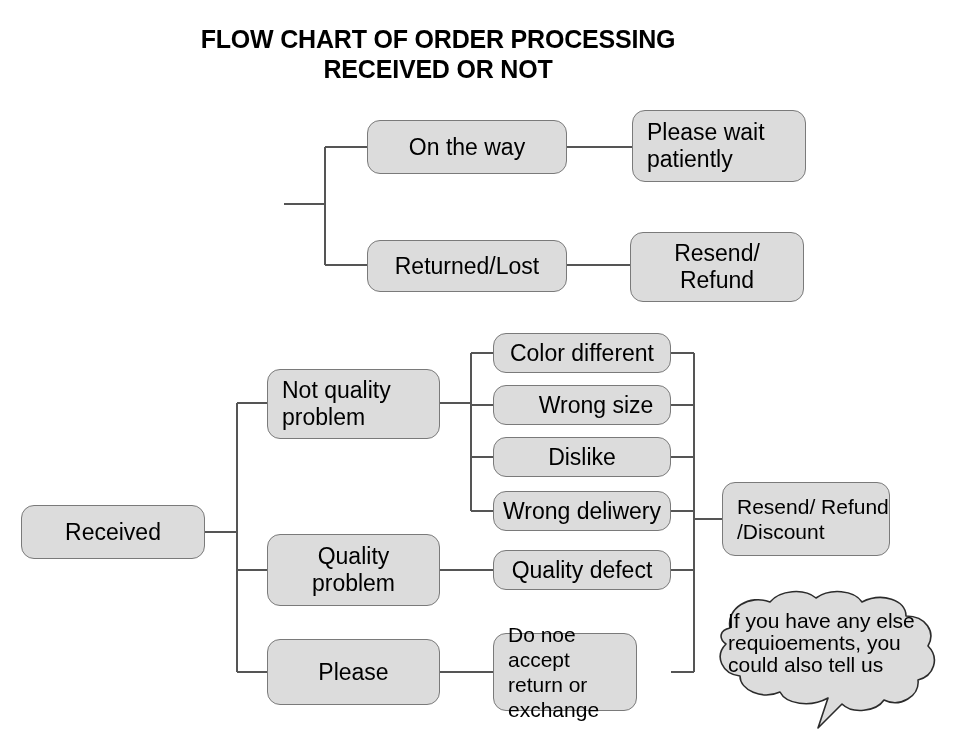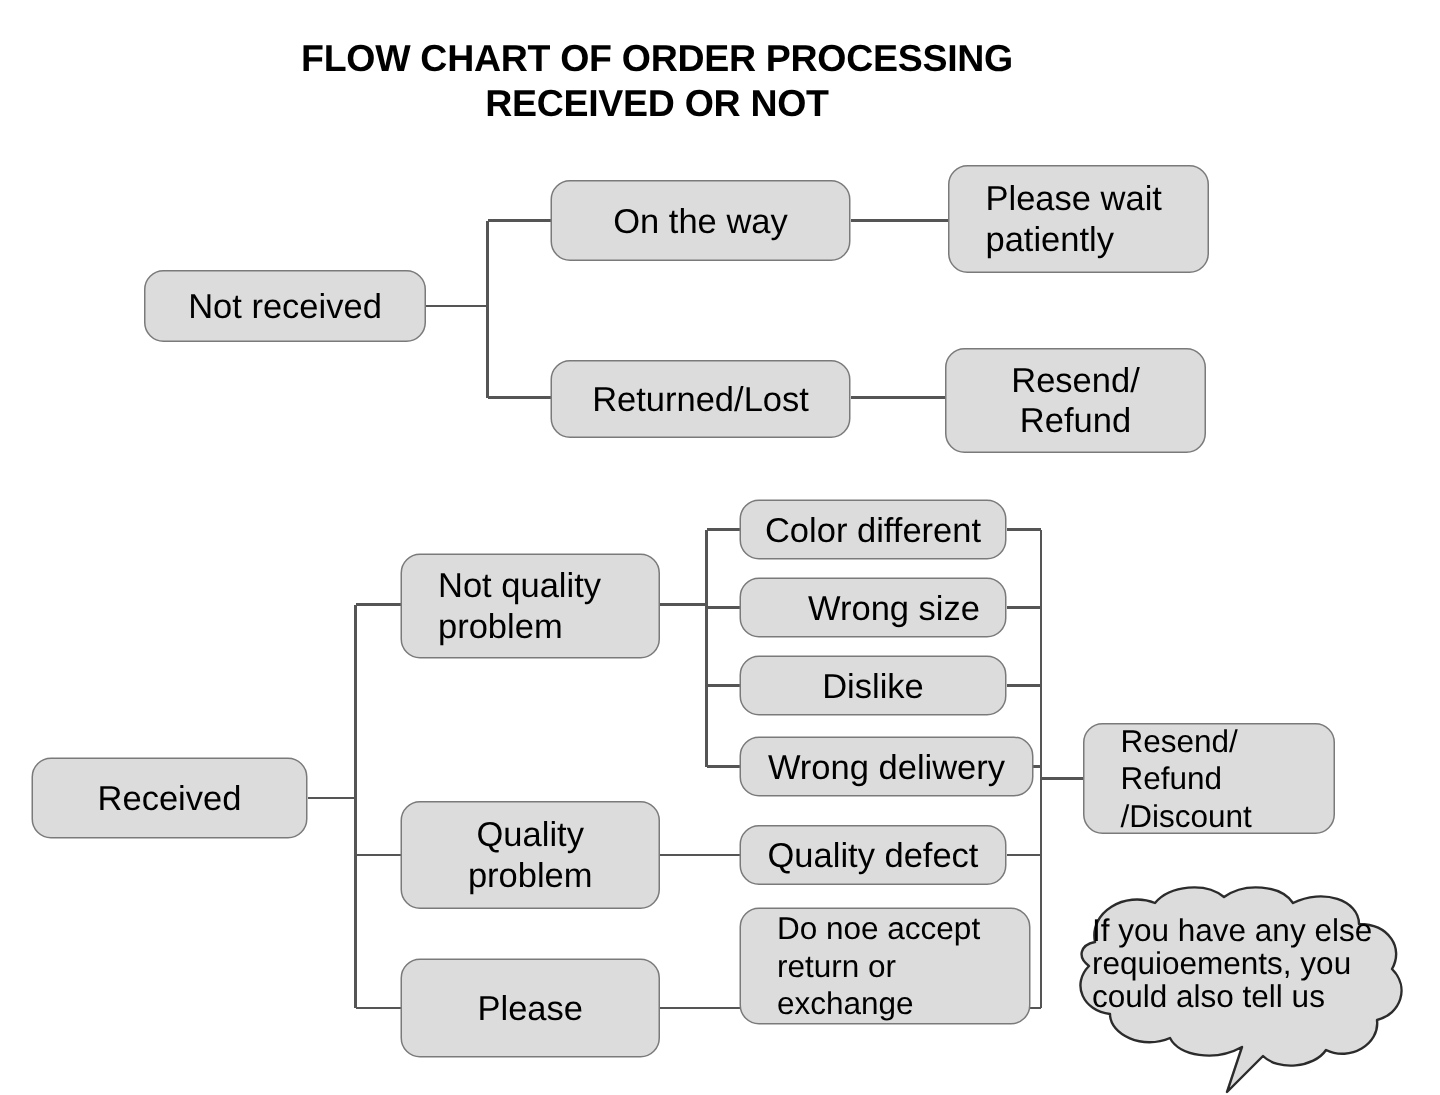--- a/index.html
+++ b/index.html
@@ -57,21 +57,21 @@
     align-items: center;
     white-space: pre-line;
   }
   .node.center {
     justify-content: center;
     text-align: center;
   }
   .node.leftal {
     justify-content: flex-start;
     text-align: left;
-    padding-left: 24px;
+    padding-left: 14px;
   }
   .node.small {
     font-size: 21px;
     line-height: 25px;
   }
 
   
   .bubble-wrap {
     position: absolute;
     left: 700px;
@@ -136,23 +136,20 @@
       <line x1="671" y1="405" x2="694" y2="405"></line>
       <line x1="671" y1="457" x2="694" y2="457"></line>
       <line x1="671" y1="511" x2="694" y2="511"></line>
       <line x1="671" y1="570" x2="694" y2="570"></line>
       <line x1="671" y1="672" x2="694" y2="672"></line>
       <line x1="694" y1="353" x2="694" y2="672"></line>
       <line x1="694" y1="519" x2="722" y2="519"></line>
     </g>
   </svg>
 
-  <div class="node center" style="left:96px; top:180px; width:188px; height:48px;">
-    <span>Not received</span>
-  </div>
 
   <div class="node center" style="left:367px; top:120px; width:200px; height:54px;">
     <span>On the way</span>
   </div>
 
   <div class="node leftal" style="left:632px; top:110px; width:174px; height:72px;">
     <span>Please wait
 patiently</span>
   </div>
 
@@ -188,29 +185,29 @@
   </div>
 
   <div class="node center" style="left:493px; top:385px; width:178px; height:40px;padding-left:28px;">
     <span>Wrong size</span>
   </div>
 
   <div class="node center" style="left:493px; top:437px; width:178px; height:40px;">
     <span>Dislike</span>
   </div>
 
-  <div class="node center" style="left:493px; top:491px; width:196px; height:40px;">
+  <div class="node center" style="left:493px; top:491px; width:178px; height:40px;">
     <span>Wrong deliwery</span>
   </div>
 
   <div class="node center" style="left:493px; top:550px; width:178px; height:40px;">
     <span>Quality defect</span>
   </div>
 
-  <div class="node leftal small" style="left:493px; top:605px; width:194px; height:78px;">
+  <div class="node leftal small" style="left:493px; top:633px; width:144px; height:78px;">
     <span>Do noe accept
 return or
 exchange</span>
   </div>
 
   <div class="node leftal small" style="left:722px; top:482px; width:168px; height:74px;">
     <span>Resend/ Refund
 /Discount</span>
   </div>
 

